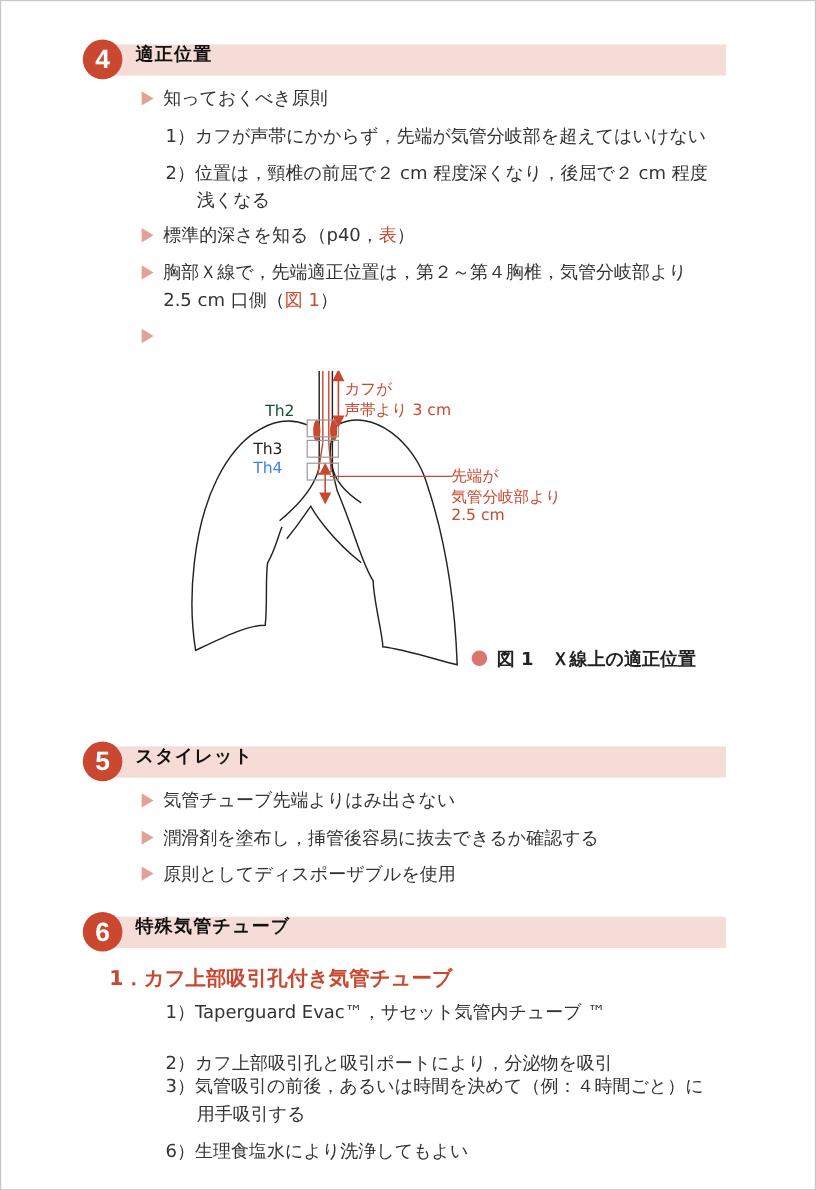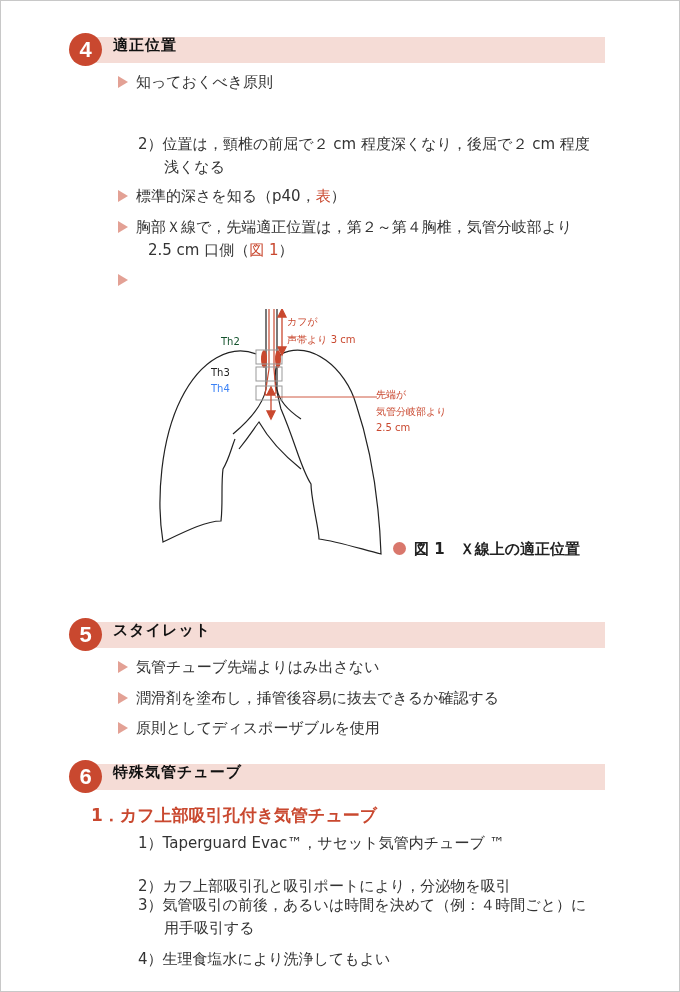--- a/index.html
+++ b/index.html
@@ -11,48 +11,49 @@
   .sec-num { position:absolute; left:0; top:0; width:33px; height:33px; border-radius:50%; background:#c9482f;
              color:#fff; font-weight:bold; font-size:22px; line-height:33px; text-align:center; font-family:"Liberation Sans",sans-serif; }
   .sec-title { position:absolute; left:44px; top:3px; font-size:15px; font-weight:bold; color:#111; letter-spacing:1px; }
   .bullet { position:absolute; left:117px; font-size:15px; color:#333; white-space:nowrap; }
   .tri { display:inline-block; width:0; height:0; border-top:6px solid transparent; border-bottom:6px solid transparent;
          border-left:10px solid #e3a195; margin-right:8px; vertical-align:-1px; }
   .num-item { position:absolute; font-size:15px; color:#333; white-space:nowrap; }
   .red { color:#c9482f; }
   .sub-head { position:absolute; left:90px; font-size:17px; font-weight:bold; color:#c9482f; }
   .fig { position:absolute; left:150px; top:308px; width:360px; height:250px; }
-  .fig-lbl { position:absolute; font-size:10px; white-space:nowrap; }
+  .fig-lbl { position:absolute; font-size:13px; white-space:nowrap; }
   .caption { position:absolute; left:392px; top:539px; font-size:15px; font-weight:bold; color:#222; white-space:nowrap; }
   .cap-dot { display:inline-block; width:13px; height:13px; border-radius:50%; background:#d9776c; vertical-align:-1px; margin-right:8px; }
 </style>
 </head>
 <body>
 
 <div class="page">
 
   <div class="sec-head" style="top:32px;">
     <div class="sec-band"></div>
     <div class="sec-num">4</div>
     <div class="sec-title">適正位置</div>
   </div>
 
   <div class="bullet" style="top:72px;">
     <span class="tri"></span><span>知っておくべき原則</span>
   </div>
+  <div class="num-item" style="left:137px; top:103px;">1）カフが声帯にかからず，先端が気管分岐部を超えてはいけない</div>
   <div class="num-item" style="left:137px; top:134px;">2）位置は，頸椎の前屈で２ cm 程度深くなり，後屈で２ cm 程度</div>
   <div class="num-item" style="left:163px; top:157px;">浅くなる</div>
 
   <div class="bullet" style="top:186px;">
     <span class="tri"></span><span>標準的深さを知る（p40，</span><span class="red">表</span><span>）</span>
   </div>
   <div class="bullet" style="top:217px;">
     <span class="tri"></span><span>胸部Ｘ線で，先端適正位置は，第２～第４胸椎，気管分岐部より</span>
   </div>
-  <div class="bullet" style="left:147px; top:240px;">
+  <div class="bullet" style="left:135px; top:240px;">
     <span>2.5 cm 口側（</span><span class="red">図 1</span><span>）</span>
   </div>
   <div class="bullet" style="top:270px;">
     <span class="tri"></span>
   </div>
 
   <div class="fig">
     <svg width="360" height="250" viewBox="0 0 360 250">
       <g fill="none" stroke="#222" stroke-width="1.2">
 
@@ -122,15 +123,15 @@
   <div class="sec-head" style="top:759px;">
     <div class="sec-band"></div>
     <div class="sec-num">6</div>
     <div class="sec-title">特殊気管チューブ</div>
   </div>
   <div class="sub-head" style="top:803px;">1．カフ上部吸引孔付き気管チューブ</div>
   <div class="num-item" style="left:137px; top:833px;text-align:right;">1）Taperguard Evac™，サセット気管内チューブ ™</div>
   <div class="num-item" style="left:137px; top:864px;margin-top:12px;">2）カフ上部吸引孔と吸引ポートにより，分泌物を吸引</div>
   <div class="num-item" style="left:137px; top:895px;">3）気管吸引の前後，あるいは時間を決めて（例：４時間ごと）に</div>
   <div class="num-item" style="left:163px; top:918px;">用手吸引する</div>
-  <div class="num-item" style="left:137px; top:949px;">4）生理食塩水により洗浄してもよい</div>
+  <div class="num-item" style="left:137px; top:949px;">6）生理食塩水により洗浄してもよい</div>
 
 </div>
 
 </body></html>

